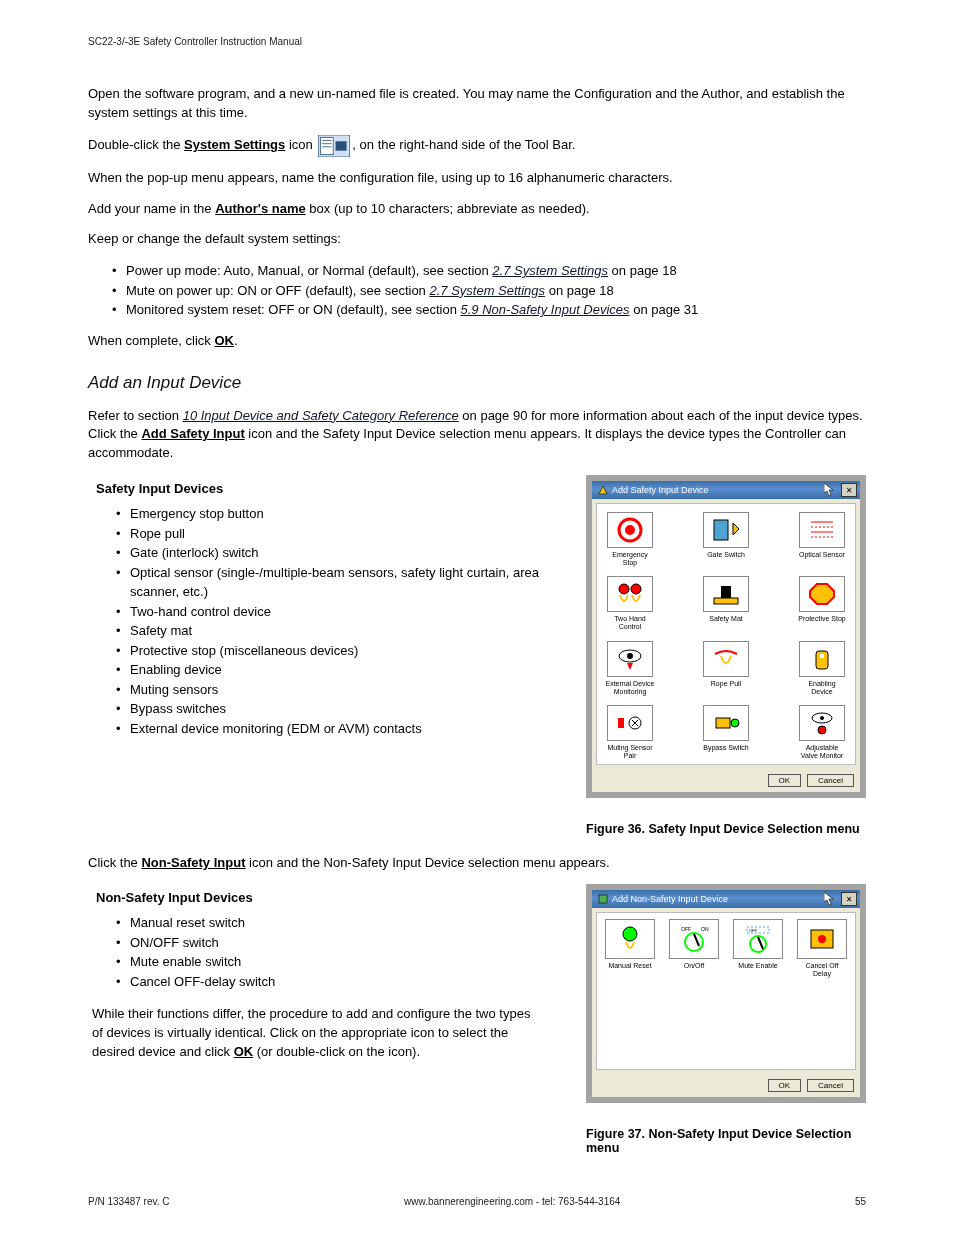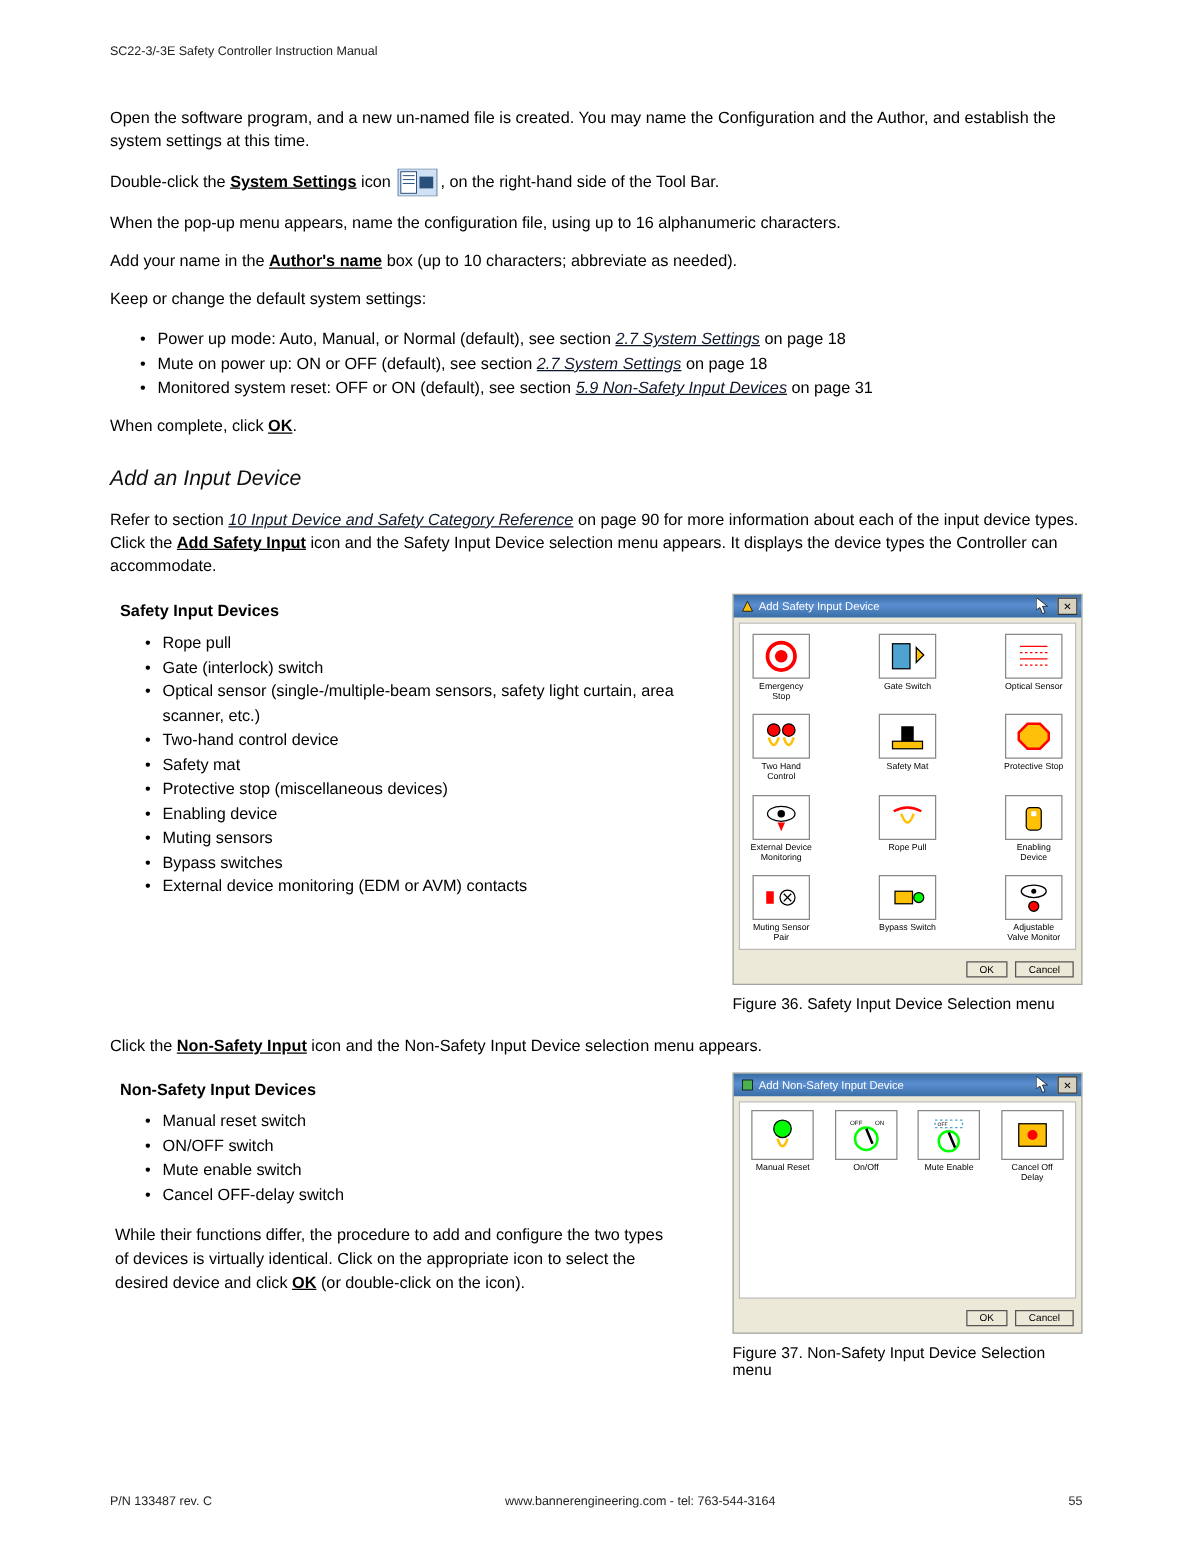--- a/index.html
+++ b/index.html
@@ -70,21 +70,21 @@
   .col-right { flex: 0 0 280px; }
   .subhead {
     font-weight: bold;
     margin: 6px 0 8px 4px;
     display: block;
     font-size: 13px;
   }
 
   
   .win-dialog {
-    border: 1px solid #a3a3a3;
+    border: 6px solid #a3a3a3;
     background: #ece9d8;
     box-sizing: border-box;
     width: 280px;
     font-family: Tahoma, Arial, sans-serif;
     font-size: 8px;
     color: #000;
   }
   .td-title {
     background: linear-gradient(to bottom,#3a6ea5,#5a8ed0 45%,#3a6ea5);
     color: #fff;
@@ -126,23 +126,23 @@
   }
   .dlg-buttons button{
     font-family:Tahoma,Arial,sans-serif;font-size:8px;
     padding:1px 10px;border:1px solid #555;background:#ece9d8;
   }
   .cursor-arrow{
     position:absolute;width:10px;height:14px;
   }
   .cursor-arrow svg{width:100%;height:100%;}
   .fig-caption {
-    font-weight: normal;
+    font-weight: bold;
     font-size: 12.5px;
-    margin-top: 8px;
+    margin-top: 24px;
   }
   .row2 .col-right { position: relative; }
   .row2 .col-right-ns { flex:0 0 280px; position:relative;}
 
   .non-safety-body {
     padding:6px;background:#fff;border:1px solid #bbb;margin:4px;
     height:144px;
     position:relative;
   }
   .ns-row{display:flex;gap:14px;padding:0 2px;}
@@ -205,20 +205,21 @@
 
   <h3 class="section" style="margin-top:22px">Add an Input Device</h3>
   <p>
     <span>Refer to section </span><a href="#" class="xref">10 Input Device and Safety Category Reference</a><span> on page 90 for more information about each of the input device types. Click the </span><span class="bold">Add Safety Input</span><span> icon and the Safety Input Device selection menu appears. It displays the device types the Controller can accommodate.</span>
   </p>
 
   <div class="row2">
     <div class="col-left indent-block">
       <span class="subhead">Safety Input Devices</span>
       <ul class="bullets" id="safety-list">
+          <li>Emergency stop button</li>
           <li>Rope pull</li>
           <li>Gate (interlock) switch</li>
           <li>Optical sensor (single-/multiple-beam sensors, safety light curtain, area scanner, etc.)</li>
           <li>Two-hand control device</li>
           <li>Safety mat</li>
           <li>Protective stop (miscellaneous devices)</li>
           <li>Enabling device</li>
           <li>Muting sensors</li>
           <li>Bypass switches</li>
           <li>External device monitoring (EDM or AVM) contacts</li>

